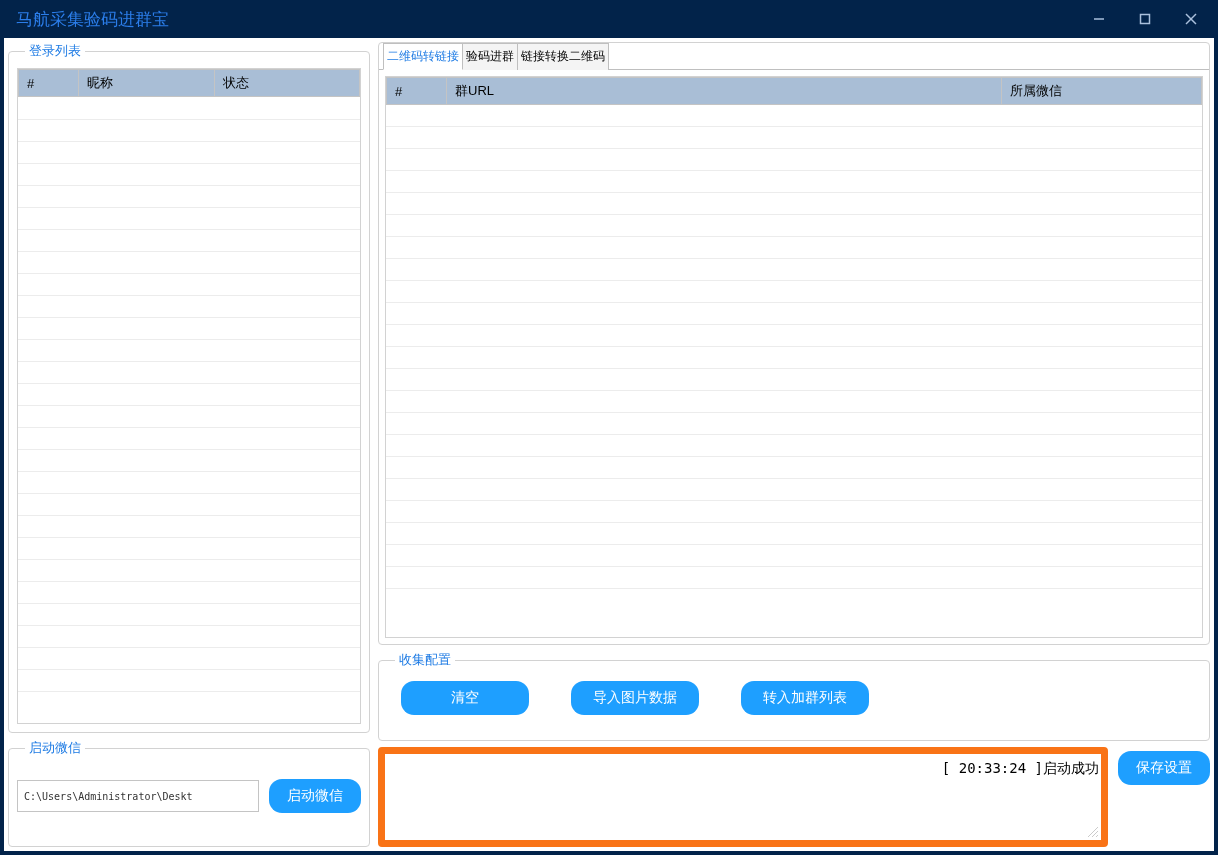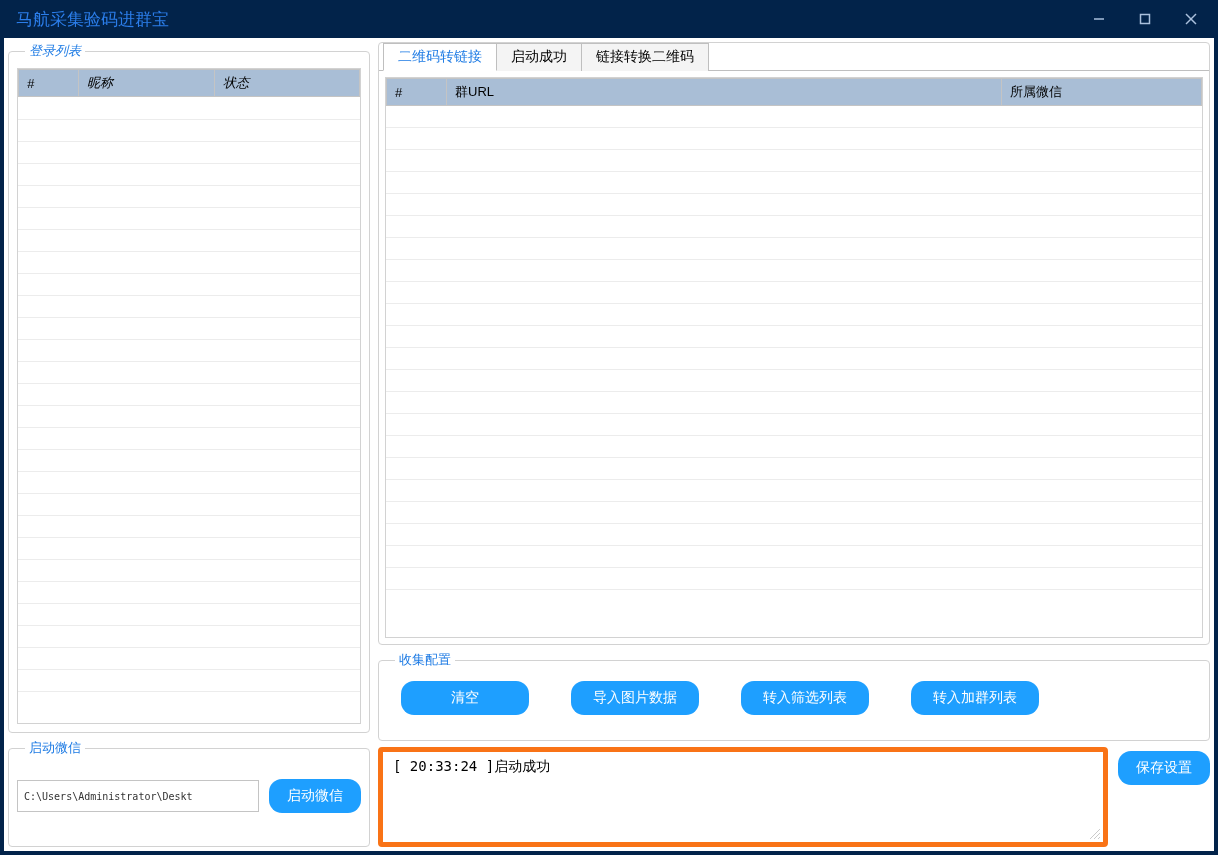--- a/index.html
+++ b/index.html
@@ -70,21 +70,21 @@
       gap: 6px;
     }
     .right-col {
       flex: 1;
       display: flex;
       flex-direction: column;
       gap: 6px;
       min-width: 0;
     }
 
-    .gb-login-list { flex: 1; display: flex; flex-direction: column; font-style: italic; }
+    .gb-login-list { flex: 1; display: flex; flex-direction: column; }
     .gb-start-wechat { height: 108px; }
 
     
     .table-wrap {
       border: 1px solid #d2d2d2;
       flex: 1;
       overflow: hidden;
       background: #fff;
     }
     table.data-table {
@@ -158,22 +158,22 @@
     .tabbar {
       display: flex;
       position: relative;
       margin-left: 4px;
       margin-top: -1px;
     }
     .tab {
       border: 1px solid #bfbfbf;
       border-bottom: none;
       background: #f4f4f4;
-      padding: 4px 14px;
-      font-size: 14px;
+      padding: 4px 3px;
+      font-size: 12px;
       cursor: pointer;
       position: relative;
       top: 1px;
       margin-right: -1px;
     }
     .tab.active {
       background: #fff;
       border-bottom: 1px solid #fff;
       color: #1e7be4;
       z-index: 2;
@@ -211,29 +211,30 @@
 
     .log-row {
       display: flex;
       gap: 10px;
       align-items: flex-start;
       height: 100px;
     }
     .log-area {
       flex: 1;
       height: 100%;
-      border: 5px solid #f97316;
+      border: 7px solid #f97316;
       border-radius: 4px;
       background: #fff;
       position: relative;
       font-family: "SimSun","Consolas",monospace;
       font-size: 14px;
       color: #000;
-      padding: 6px 10px;
+      padding: 6px 2px;
       overflow: auto;
+      text-align: right;
     }
     .log-corner {
       position: absolute;
       right: 2px;
       bottom: 2px;
       width: 14px;
       height: 14px;
       opacity: 0.5;
     }
     .save-btn-wrap { padding-top: 4px; }
@@ -438,21 +439,21 @@
       </div>
     </fieldset>
 
   </div>
 
   <div class="right-col">
 
     <div class="tabs-wrap">
       <div class="tabbar">
         <div class="tab active">二维码转链接</div>
-        <div class="tab">启动成功</div>
+        <div class="tab">验码进群</div>
         <div class="tab">链接转换二维码</div>
       </div>
       <div class="tab-body">
         <div class="tab-table-wrap">
           <table class="data-table">
             <thead>
               <tr>
                 <th class="w-num">#</th>
                 <th class="w-url">群URL</th>
                 <th class="w-wx">所属微信</th>
@@ -485,21 +486,20 @@
           </div>
         </div>
       </div>
     </div>
 
     <fieldset class="groupbox gb-collect">
       <legend>收集配置</legend>
       <div class="collect-buttons">
         <button class="btn-primary wide">清空</button>
         <button class="btn-primary wide">导入图片数据</button>
-        <button class="btn-primary wide">转入筛选列表</button>
         <button class="btn-primary wide">转入加群列表</button>
       </div>
     </fieldset>
 
     <div class="log-row">
       <div class="log-area">
         <span>[ 20:33:24 ]启动成功</span>
         <svg class="log-corner" viewBox="0 0 14 14">
           <line x1="3" y1="13" x2="13" y2="3" stroke="#999"></line>
           <line x1="7" y1="13" x2="13" y2="7" stroke="#999"></line>

